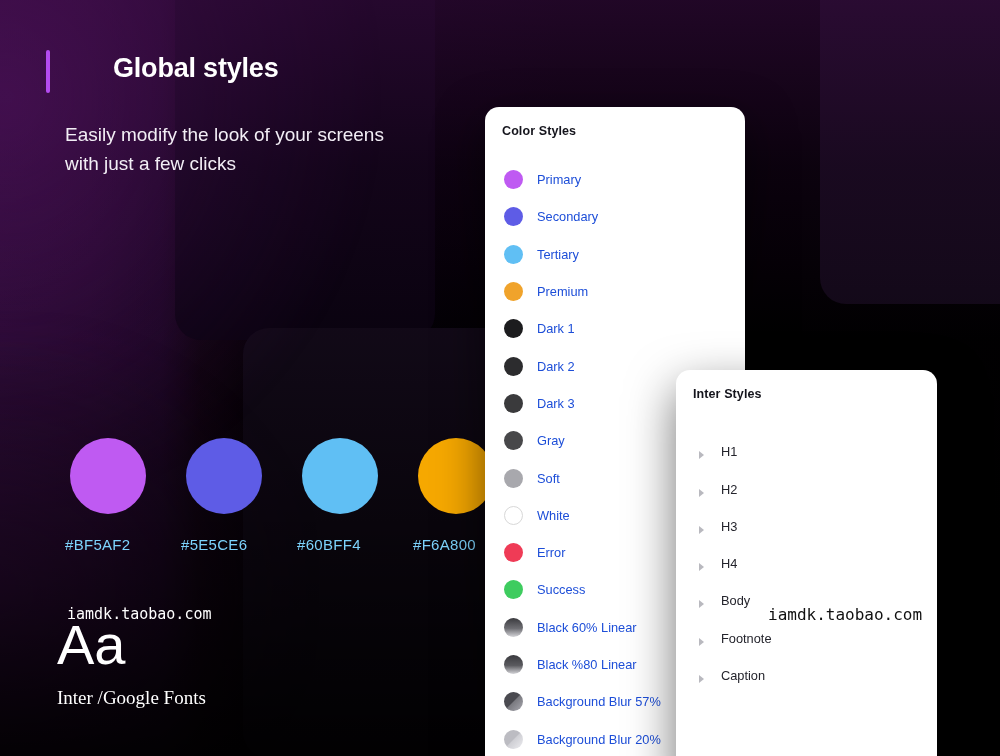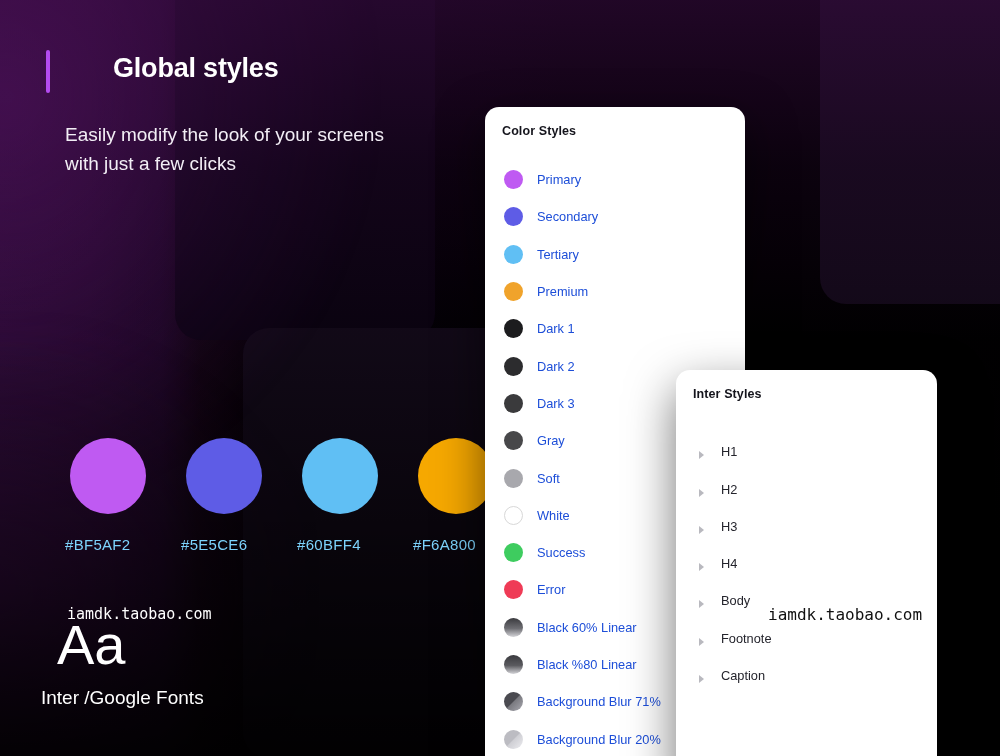--- a/index.html
+++ b/index.html
@@ -95,22 +95,22 @@
     font-size:15px; color:#7dd3fc; letter-spacing:0.3px;
     white-space:nowrap;
   }
 
   
   .aa-glyph {
     position:absolute; left:57px; top:617px;
     font-size:56px; font-weight:normal; color:#ffffff; line-height:1;
   }
   .font-caption {
-    position:absolute; left:41px; top:687px;
-    font-size:19px; color:#ffffff;
+    position:absolute; left:57px; top:687px;
+    font-size:19px; color:#ffffff;font-family:Liberation Serif, serif;
   }
 
   
   .watermark {
     position:absolute;
     font-family:"DejaVu Sans Mono", monospace;
     color:#ffffff;
     white-space:nowrap;
     pointer-events:none;
   }
@@ -236,38 +236,38 @@
         </div>
         <div class="color-row">
           <span class="dot" style="background: rgb(168, 168, 173);"></span>
           <span class="color-name">Soft</span>
         </div>
         <div class="color-row">
           <span class="dot ring" style="background: rgb(255, 255, 255);"></span>
           <span class="color-name">White</span>
         </div>
         <div class="color-row">
+          <span class="dot" style="background: rgb(239, 59, 86);"></span>
+          <span class="color-name">Error</span>
+        </div>
+        <div class="color-row">
           <span class="dot" style="background: rgb(62, 204, 95);"></span>
           <span class="color-name">Success</span>
         </div>
         <div class="color-row">
-          <span class="dot" style="background: rgb(239, 59, 86);"></span>
-          <span class="color-name">Error</span>
-        </div>
-        <div class="color-row">
           <span class="dot" style="background: linear-gradient(rgb(58, 58, 62) 0%, rgb(110, 110, 115) 55%, rgb(213, 213, 217) 100%);"></span>
           <span class="color-name">Black 60% Linear</span>
         </div>
         <div class="color-row">
           <span class="dot" style="background: linear-gradient(rgb(58, 58, 62) 0%, rgb(90, 90, 95) 55%, rgb(213, 213, 217) 100%);"></span>
           <span class="color-name">Black %80 Linear</span>
         </div>
         <div class="color-row">
           <span class="dot" style="background: linear-gradient(135deg, rgb(74, 74, 80) 0%, rgb(74, 74, 80) 48%, rgb(122, 122, 128) 52%, rgb(169, 169, 176) 100%);"></span>
-          <span class="color-name">Background Blur 71%</span>
+          <span class="color-name">Background Blur 57%</span>
         </div>
         <div class="color-row">
           <span class="dot" style="background: linear-gradient(135deg, rgb(188, 188, 194) 0%, rgb(188, 188, 194) 48%, rgb(207, 207, 212) 52%, rgb(237, 237, 241) 100%);"></span>
           <span class="color-name">Background Blur 20%</span>
         </div>
       </div>
   </div>
 
   <div class="panel" id="text-panel">
     <div class="panel-title">Inter Styles</div>

